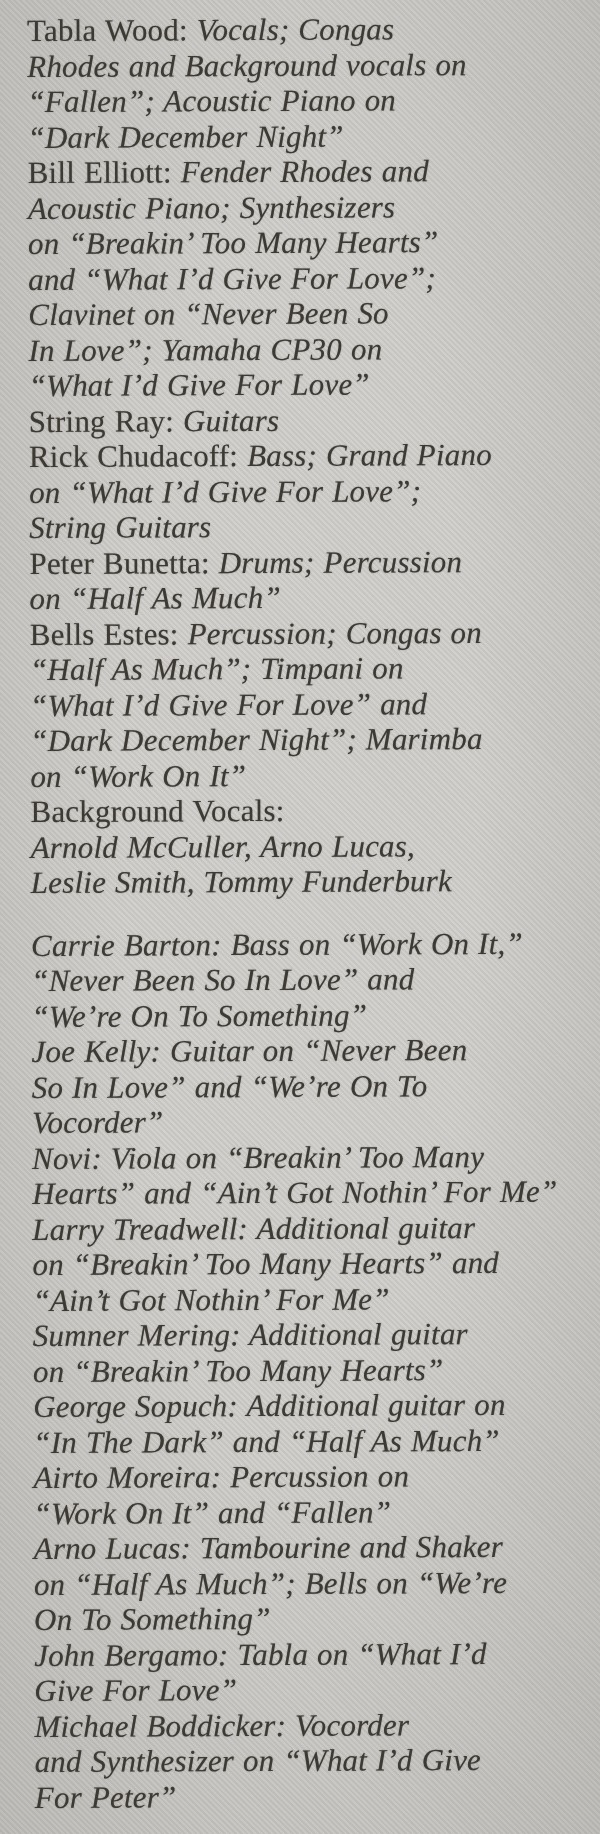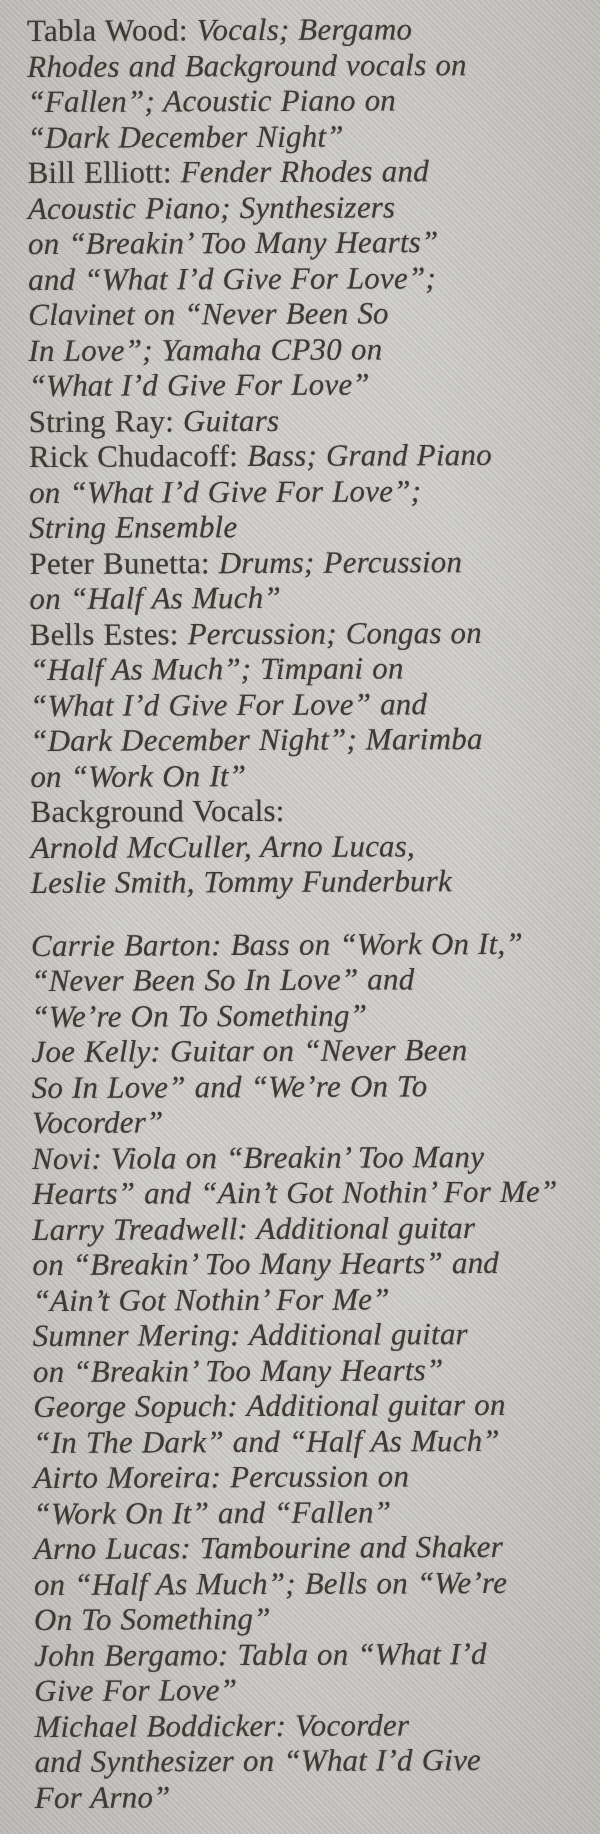--- a/index.html
+++ b/index.html
@@ -46,35 +46,35 @@
   }
   .seg-name { font-style: normal; }
   .seg-credit { font-style: italic; }
 </style>
 </head>
 <body>
 
 <div class="paper"></div>
 <div class="text-block">
     <div class="section">
-      <div class="line"><span class="seg-name">Tabla Wood: </span><span class="seg-credit">Vocals; Bergamo</span></div>
+      <div class="line"><span class="seg-name">Tabla Wood: </span><span class="seg-credit">Vocals; Congas</span></div>
       <div class="line"><span class="seg-credit">Rhodes and Background vocals on</span></div>
       <div class="line"><span class="seg-credit">“Fallen”; Acoustic Piano on</span></div>
       <div class="line"><span class="seg-credit">“Dark December Night”</span></div>
       <div class="line"><span class="seg-name">Bill Elliott: </span><span class="seg-credit">Fender Rhodes and</span></div>
       <div class="line"><span class="seg-credit">Acoustic Piano; Synthesizers</span></div>
       <div class="line"><span class="seg-credit">on “Breakin’ Too Many Hearts”</span></div>
       <div class="line"><span class="seg-credit">and “What I’d Give For Love”;</span></div>
       <div class="line"><span class="seg-credit">Clavinet on “Never Been So</span></div>
       <div class="line"><span class="seg-credit">In Love”; Yamaha CP30 on</span></div>
       <div class="line"><span class="seg-credit">“What I’d Give For Love”</span></div>
       <div class="line"><span class="seg-name">String Ray: </span><span class="seg-credit">Guitars</span></div>
       <div class="line"><span class="seg-name">Rick Chudacoff: </span><span class="seg-credit">Bass; Grand Piano</span></div>
       <div class="line"><span class="seg-credit">on “What I’d Give For Love”;</span></div>
-      <div class="line"><span class="seg-credit">String Ensemble</span></div>
+      <div class="line"><span class="seg-credit">String Guitars</span></div>
       <div class="line"><span class="seg-name">Peter Bunetta: </span><span class="seg-credit">Drums; Percussion</span></div>
       <div class="line"><span class="seg-credit">on “Half As Much”</span></div>
       <div class="line"><span class="seg-name">Bells Estes: </span><span class="seg-credit">Percussion; Congas on</span></div>
       <div class="line"><span class="seg-credit">“Half As Much”; Timpani on</span></div>
       <div class="line"><span class="seg-credit">“What I’d Give For Love” and</span></div>
       <div class="line"><span class="seg-credit">“Dark December Night”; Marimba</span></div>
       <div class="line"><span class="seg-credit">on “Work On It”</span></div>
       <div class="line"><span class="seg-name">Background Vocals:</span></div>
       <div class="line"><span class="seg-credit">Arnold McCuller, Arno Lucas,</span></div>
       <div class="line"><span class="seg-credit">Leslie Smith, Tommy Funderburk</span></div>
@@ -97,15 +97,15 @@
       <div class="line"><span class="seg-credit">“In The Dark” and “Half As Much”</span></div>
       <div class="line"><span class="seg-credit">Airto Moreira: Percussion on</span></div>
       <div class="line"><span class="seg-credit">“Work On It” and “Fallen”</span></div>
       <div class="line"><span class="seg-credit">Arno Lucas: Tambourine and Shaker</span></div>
       <div class="line"><span class="seg-credit">on “Half As Much”; Bells on “We’re</span></div>
       <div class="line"><span class="seg-credit">On To Something”</span></div>
       <div class="line"><span class="seg-credit">John Bergamo: Tabla on “What I’d</span></div>
       <div class="line"><span class="seg-credit">Give For Love”</span></div>
       <div class="line"><span class="seg-credit">Michael Boddicker: Vocorder</span></div>
       <div class="line"><span class="seg-credit">and Synthesizer on “What I’d Give</span></div>
-      <div class="line"><span class="seg-credit">For Arno”</span></div>
+      <div class="line"><span class="seg-credit">For Peter”</span></div>
     </div>
   </div>
 
 </body></html>

